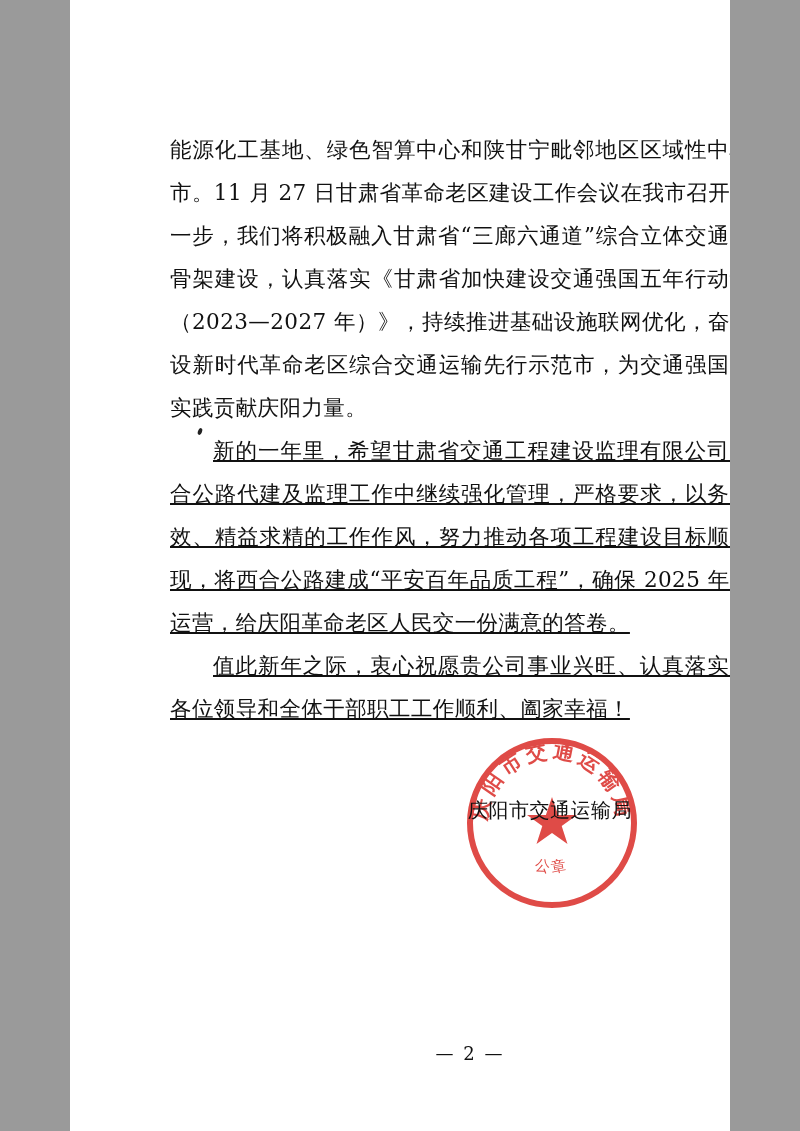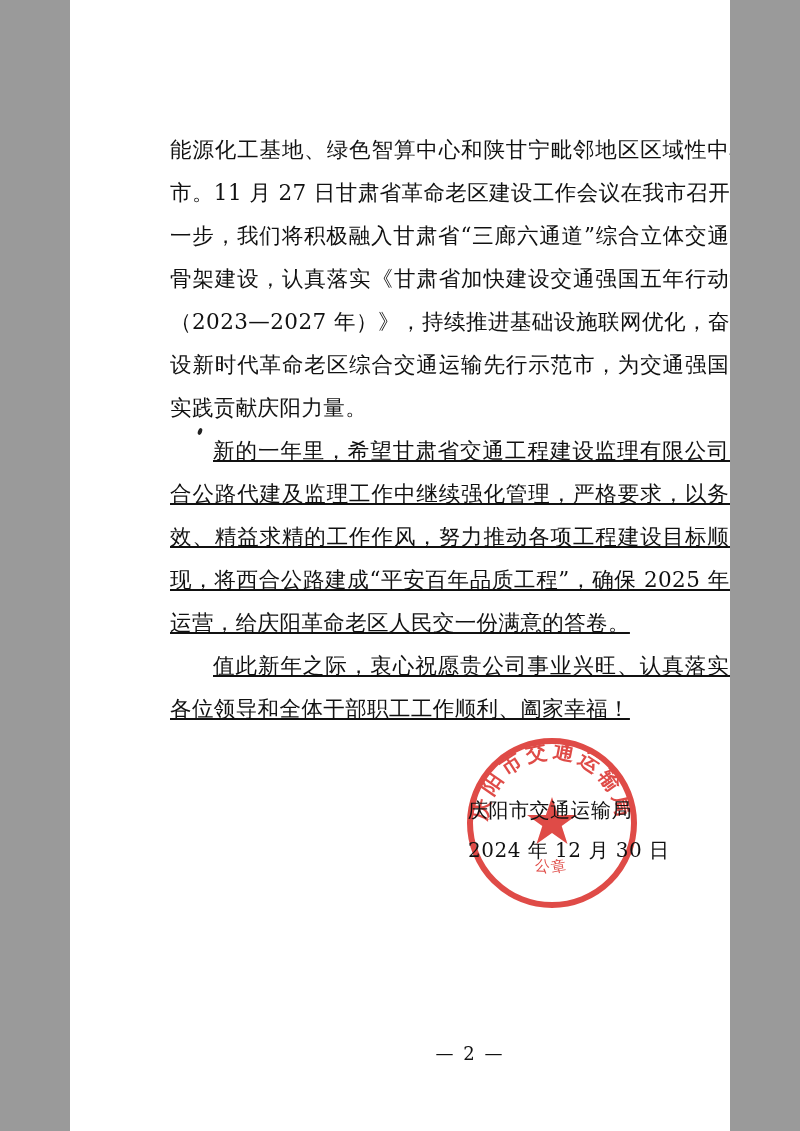--- a/index.html
+++ b/index.html
@@ -119,18 +119,17 @@
         </g>
         <g transform="translate(93,93)">
           <polygon fill="#d9241f" points="0,-26 6.1,-8 25,-8 9.7,3 15.5,21 0,10 -15.5,21 -9.7,3 -25,-8 -6.1,-8"></polygon>
         </g>
       </g>
     </svg>
   </div>
 
   <div class="sign-block">
     <div class="sign-line">庆阳市交通运输局</div>
-    <div class="sign-line">2024 年 12 月 30 日</div>
   </div>
 
   <div class="page-number">— 2 —</div>
 
 </div>
 
 </body></html>

